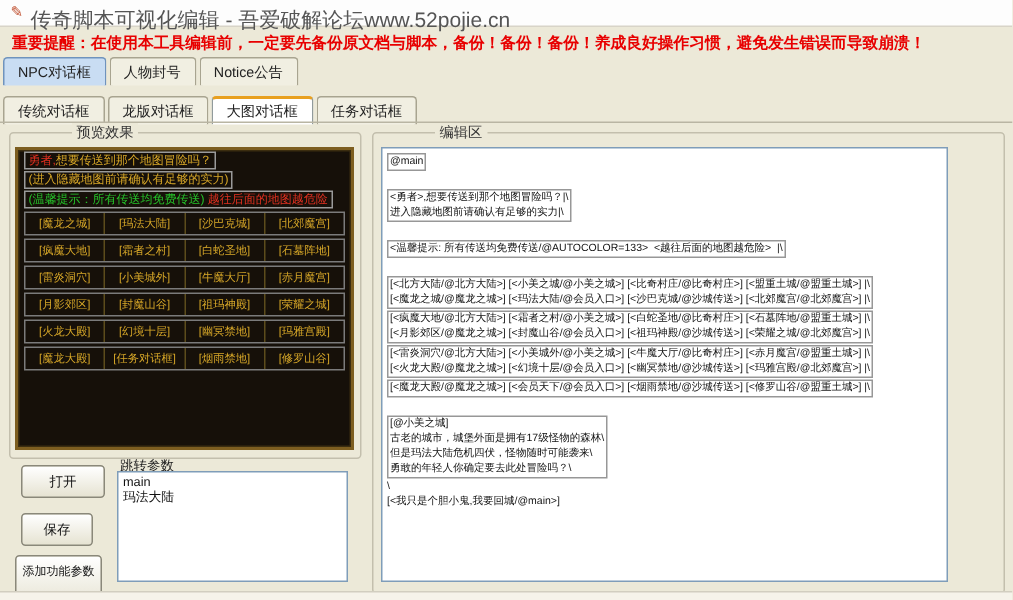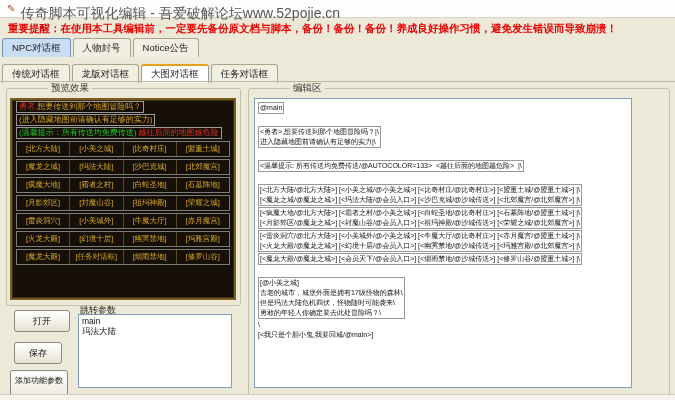--- a/index.html
+++ b/index.html
@@ -92,48 +92,42 @@
       <div class="pline"><span class="pred">勇者,</span><span>想要传送到那个地图冒险吗？</span></div>
     </div>
   <div class="pbox">
       <div class="pline">(进入隐藏地图前请确认有足够的实力)</div>
     </div>
   <div class="pbox">
       <div class="pline"><span class="pgreen">(温馨提示：所有传送均免费传送)</span> <span class="pred">越往后面的地图越危险</span></div>
     </div>
 
   <div class="prow">
-    <span class="pcell">[北方大陆]</span>
-    <span class="pcell">[小美之城]</span>
-    <span class="pcell">[比奇村庄]</span>
-    <span class="pcell">[盟重土城]</span>
-  </div>
-  <div class="prow">
     <span class="pcell">[魔龙之城]</span>
     <span class="pcell">[玛法大陆]</span>
     <span class="pcell">[沙巴克城]</span>
     <span class="pcell">[北郊魔宫]</span>
   </div>
   <div class="prow">
     <span class="pcell">[疯魔大地]</span>
     <span class="pcell">[霜者之村]</span>
     <span class="pcell">[白蛇圣地]</span>
     <span class="pcell">[石墓阵地]</span>
   </div>
   <div class="prow">
+    <span class="pcell">[雷炎洞穴]</span>
+    <span class="pcell">[小美城外]</span>
+    <span class="pcell">[牛魔大厅]</span>
+    <span class="pcell">[赤月魔宫]</span>
+  </div>
+  <div class="prow">
     <span class="pcell">[月影郊区]</span>
     <span class="pcell">[封魔山谷]</span>
     <span class="pcell">[祖玛神殿]</span>
     <span class="pcell">[荣耀之城]</span>
-  </div>
-  <div class="prow">
-    <span class="pcell">[雷炎洞穴]</span>
-    <span class="pcell">[小美城外]</span>
-    <span class="pcell">[牛魔大厅]</span>
-    <span class="pcell">[赤月魔宫]</span>
   </div>
   <div class="prow">
     <span class="pcell">[火龙大殿]</span>
     <span class="pcell">[幻境十层]</span>
     <span class="pcell">[幽冥禁地]</span>
     <span class="pcell">[玛雅宫殿]</span>
   </div>
   <div class="prow">
     <span class="pcell">[魔龙大殿]</span>
     <span class="pcell">[任务对话框]</span>

